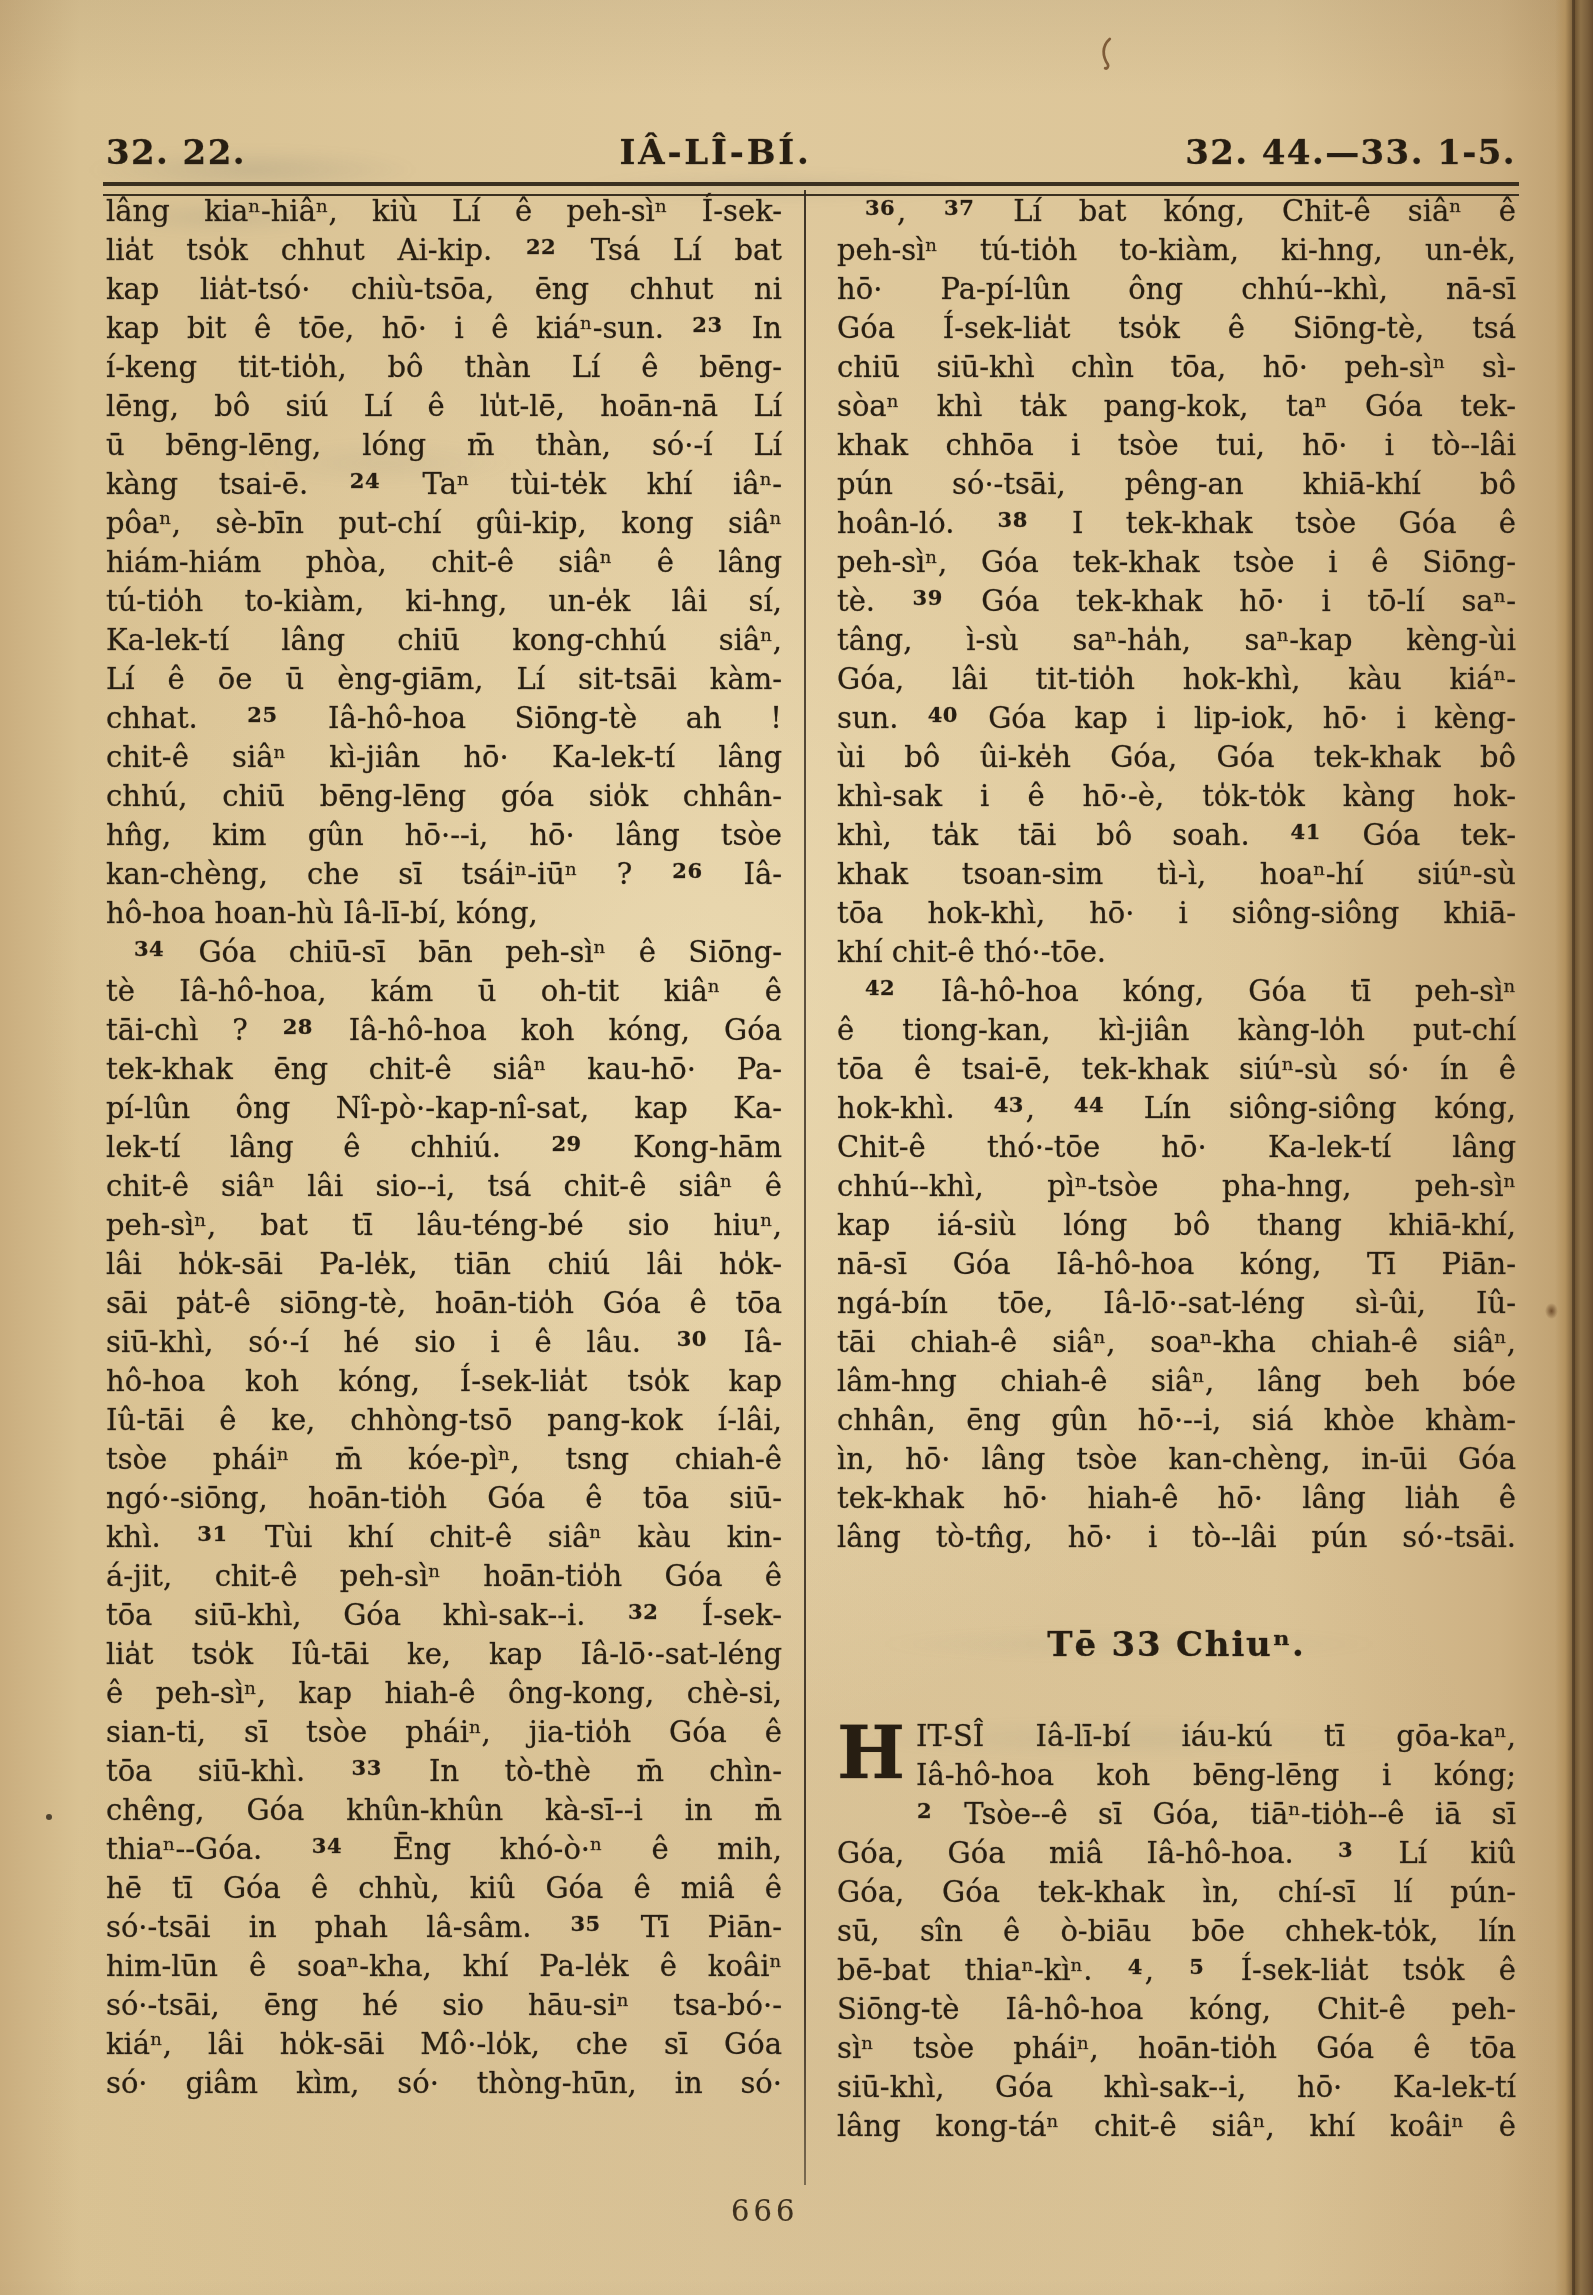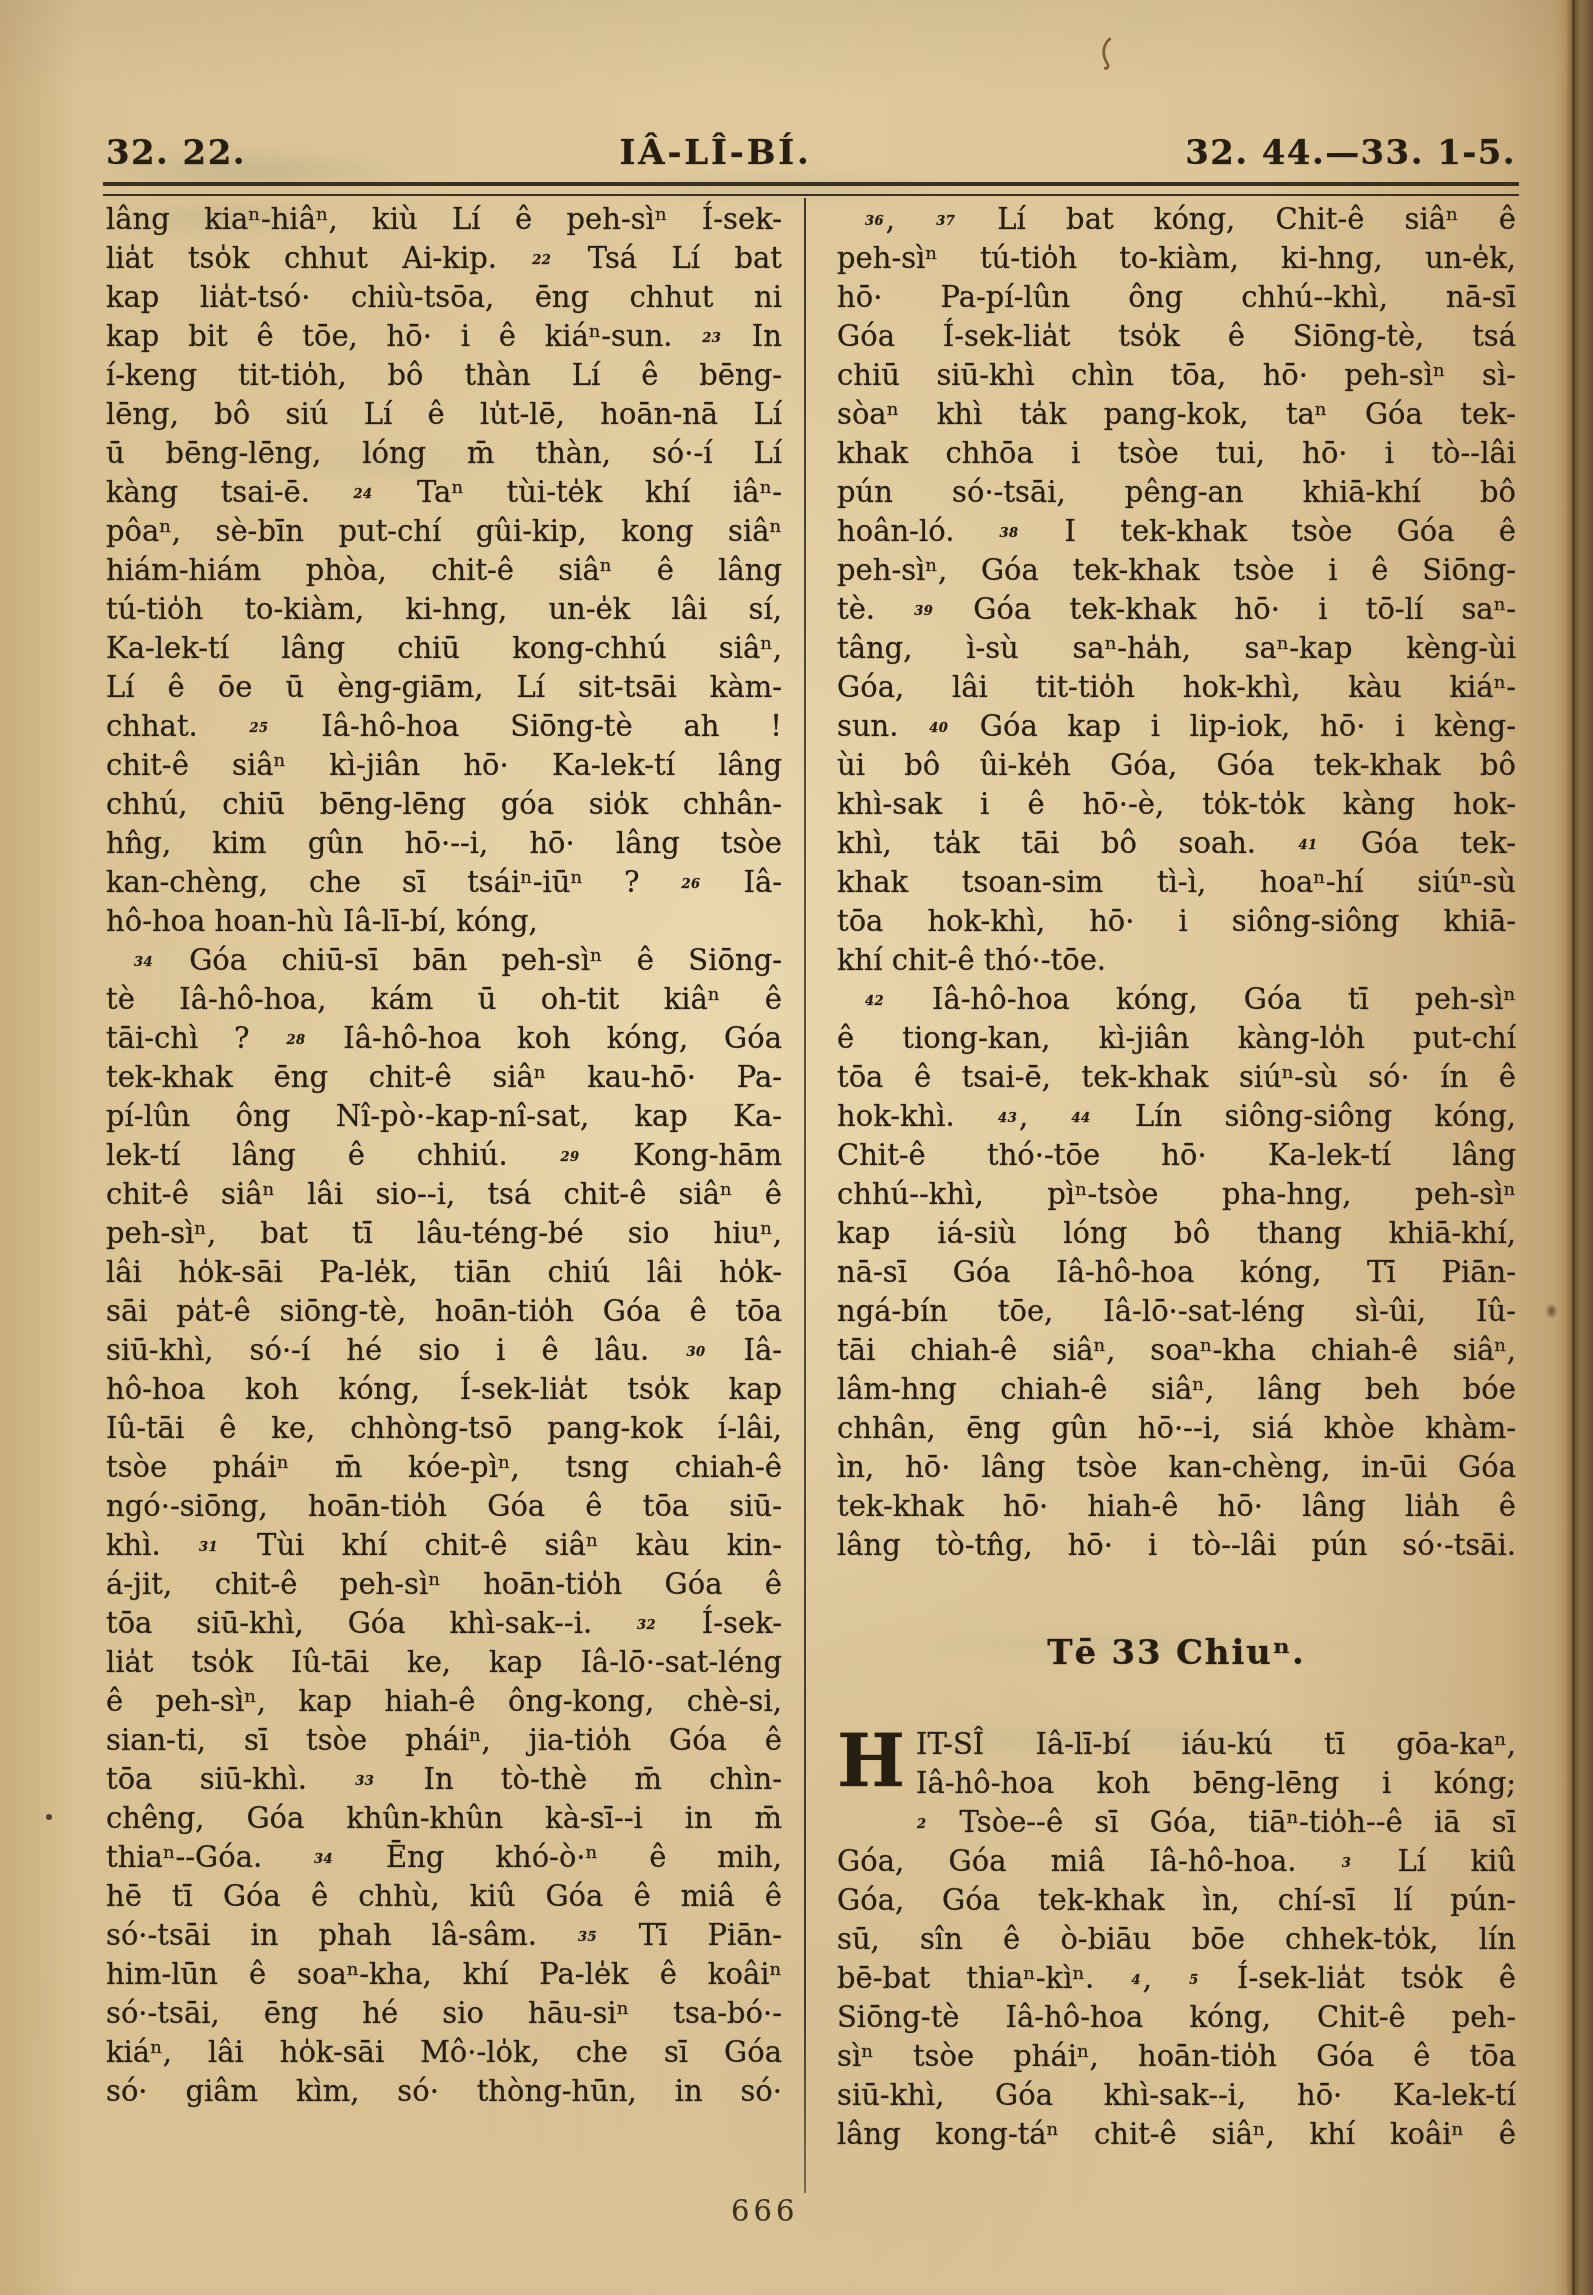--- a/index.html
+++ b/index.html
@@ -29,37 +29,37 @@
     display:flex;justify-content:space-between;align-items:baseline;
     font-size:34px;font-weight:bold;letter-spacing:1.4px;
   }
   .header-title{letter-spacing:2.8px;}
   .rules{
     position:absolute;left:103px;top:182px;width:1416px;height:7.8px;
     border-top:4.1px solid #2d2416;border-bottom:2.8px solid #2d2416;
     opacity:.92;
   }
   
-  .columns{position:absolute;left:106px;top:200px;width:1410px;height:2038px;}
+  .columns{position:absolute;left:106px;top:192px;width:1410px;height:2038px;}
   .col-left{position:absolute;left:0;top:0;width:676px;}
   .col-right{position:absolute;left:731px;top:0;width:679px;}
   .divider{
     position:absolute;left:698px;top:-1.8px;width:2.3px;height:1995px;
     background:linear-gradient(180deg, rgba(46,37,26,.9) 0%, rgba(46,37,26,.75) 40%, rgba(46,37,26,.9) 90%, rgba(46,37,26,.55) 100%);
   }
   .line{
     height:39px;line-height:39px;font-size:29px;
     text-align:justify;text-align-last:justify;
     overflow:visible;white-space:normal;
   }
   .line.ind{text-indent:27px;}
   .line.short{text-align-last:left;}
   .vnum{
-    font-size:13px;font-weight:bold;position:relative;top:-0.30em;
-    padding:0 1.8px 0 0.9px;letter-spacing:0.5px;font-style:italic;
+    font-size:21px;font-weight:bold;position:relative;top:-0.30em;
+    padding:0 1.8px 0 0.9px;letter-spacing:0.5px;
   }
   
   .chapter-heading{
     margin-top:68px;margin-bottom:53px;
     text-align:center;font-size:34px;font-weight:bold;letter-spacing:1.8px;
     height:39px;line-height:39px;
   }
   .dropcap{
     float:left;font-size:72px;line-height:64px;height:78px;
     font-weight:bold;padding:3.7px 11px 0 0;

